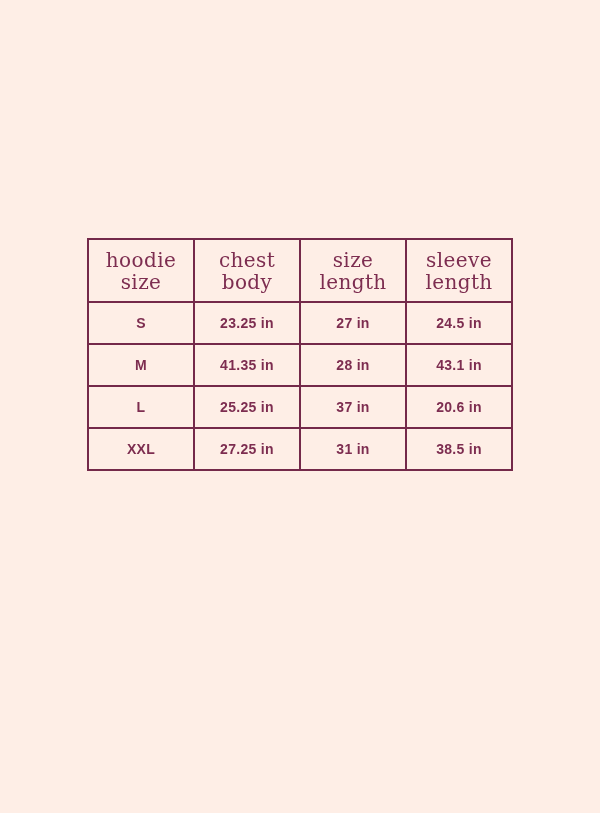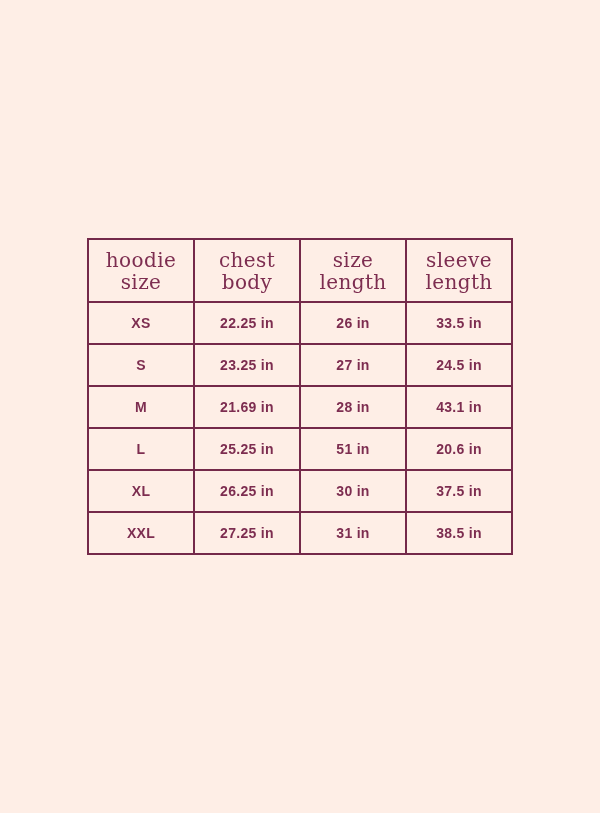--- a/index.html
+++ b/index.html
@@ -69,48 +69,36 @@
         <span class="hline">length</span>
       </th>
       <th>
         <span class="hline">sleeve</span>
         <span class="hline">length</span>
       </th>
     </tr>
   </thead>
   <tbody>
     <tr>
-      <td>XS</td>
-      <td>22.25 in</td>
-      <td>26 in</td>
-      <td>33.5 in</td>
-    </tr>
-    <tr>
       <td>S</td>
       <td>23.25 in</td>
       <td>27 in</td>
       <td>24.5 in</td>
     </tr>
     <tr>
       <td>M</td>
-      <td>21.69 in</td>
+      <td>41.35 in</td>
       <td>28 in</td>
       <td>43.1 in</td>
     </tr>
     <tr>
       <td>L</td>
       <td>25.25 in</td>
-      <td>51 in</td>
+      <td>37 in</td>
       <td>20.6 in</td>
-    </tr>
-    <tr>
-      <td>XL</td>
-      <td>26.25 in</td>
-      <td>30 in</td>
-      <td>37.5 in</td>
     </tr>
     <tr>
       <td>XXL</td>
       <td>27.25 in</td>
       <td>31 in</td>
       <td>38.5 in</td>
     </tr>
   </tbody>
 </table>
 

